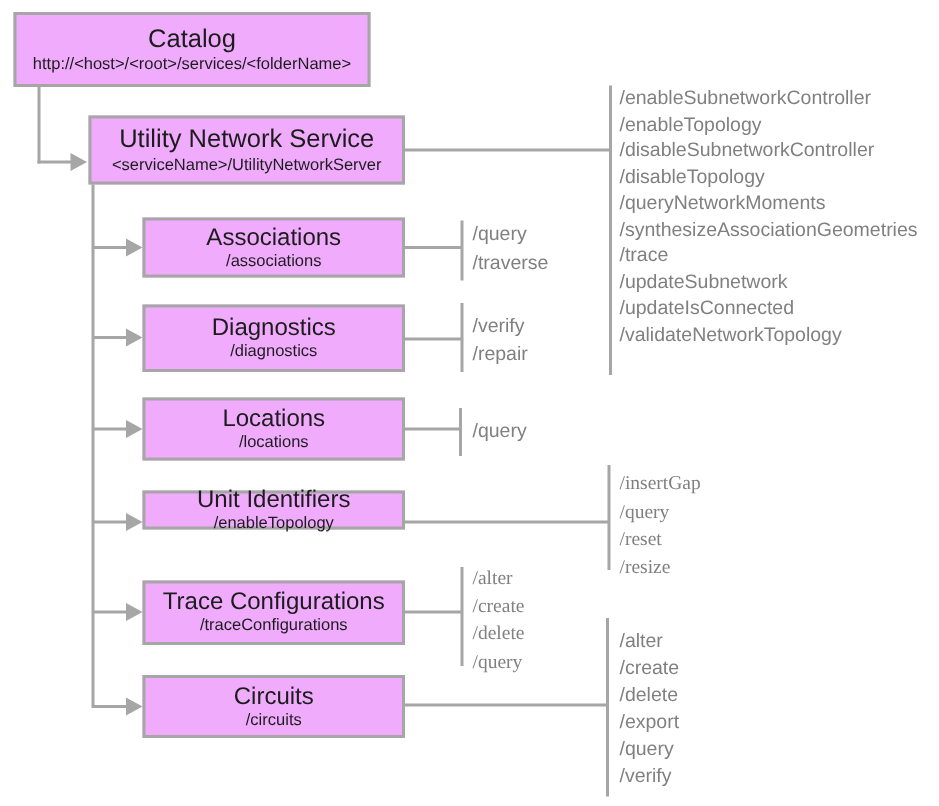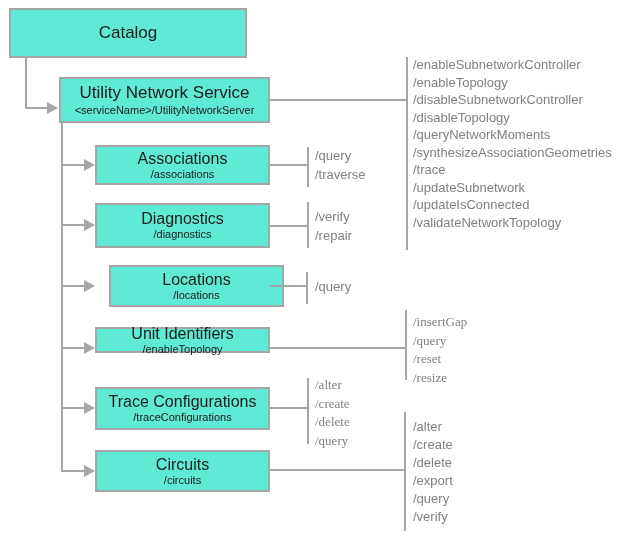--- a/index.html
+++ b/index.html
@@ -2,21 +2,21 @@
 <html><head>
 <meta charset="utf-8">
 <style>
   html,body { margin:0; padding:0; background:#ffffff; }
   #canvas {
     position:relative; width:626px; height:537px; background:#ffffff;
     font-family:"Liberation Sans", sans-serif; overflow:hidden;
   }
   .node {
     position:absolute; box-sizing:border-box;
-    background:#5eead4; border:2px solid #a6a6a6;
+    background:#f0abfc; border:2px solid #a6a6a6;
     display:flex; flex-direction:column; align-items:center; justify-content:center;
     text-align:center;
   }
   .node .title { color:#1c1c1c; font-size:16px; line-height:18px; white-space:nowrap; }
   .node .sub   { color:#1c1c1c; font-size:11px; line-height:13px; white-space:nowrap; }
   .node.big .title { font-size:17px; line-height:20px; }
   .node.big .sub   { font-size:11px; line-height:14px; }
   .hline, .vline { position:absolute; background:#a6a6a6; }
   .hline { height:2px; }
   .vline { width:2px; }
@@ -31,38 +31,39 @@
   .ops.lh185 div { line-height:18.5px;font-family:Liberation Serif, serif; }
   .ops.lh19  div { line-height:19px; }
 </style>
 </head>
 <body>
 
 <div id="canvas">
 
   <div class="node big" style="left:9px; top:8px; width:238px; height:50px;">
     <div class="title">Catalog</div>
+    <div class="sub">http://&lt;host&gt;/&lt;root&gt;/services/&lt;folderName&gt;</div>
   </div>
 
   <div class="node big" style="left:59px; top:77px; width:211px; height:46px;">
     <div class="title">Utility Network Service</div>
     <div class="sub">&lt;serviceName&gt;/UtilityNetworkServer</div>
   </div>
 
   <div class="node" style="left:95px; top:145px; width:175px; height:40px;">
     <div class="title">Associations</div>
     <div class="sub">/associations</div>
   </div>
 
   <div class="node" style="left:95px; top:203px; width:175px; height:45px;">
     <div class="title">Diagnostics</div>
     <div class="sub">/diagnostics</div>
   </div>
 
-  <div class="node" style="left:109px; top:265px; width:175px; height:42px;">
+  <div class="node" style="left:95px; top:265px; width:175px; height:42px;">
     <div class="title">Locations</div>
     <div class="sub">/locations</div>
   </div>
 
   <div class="node" style="left:95px; top:327px; width:175px; height:26px;">
     <div class="title">Unit Identifiers</div>
     <div class="sub">/enableTopology</div>
   </div>
 
   <div class="node" style="left:95px; top:387px; width:175px; height:43px;">

